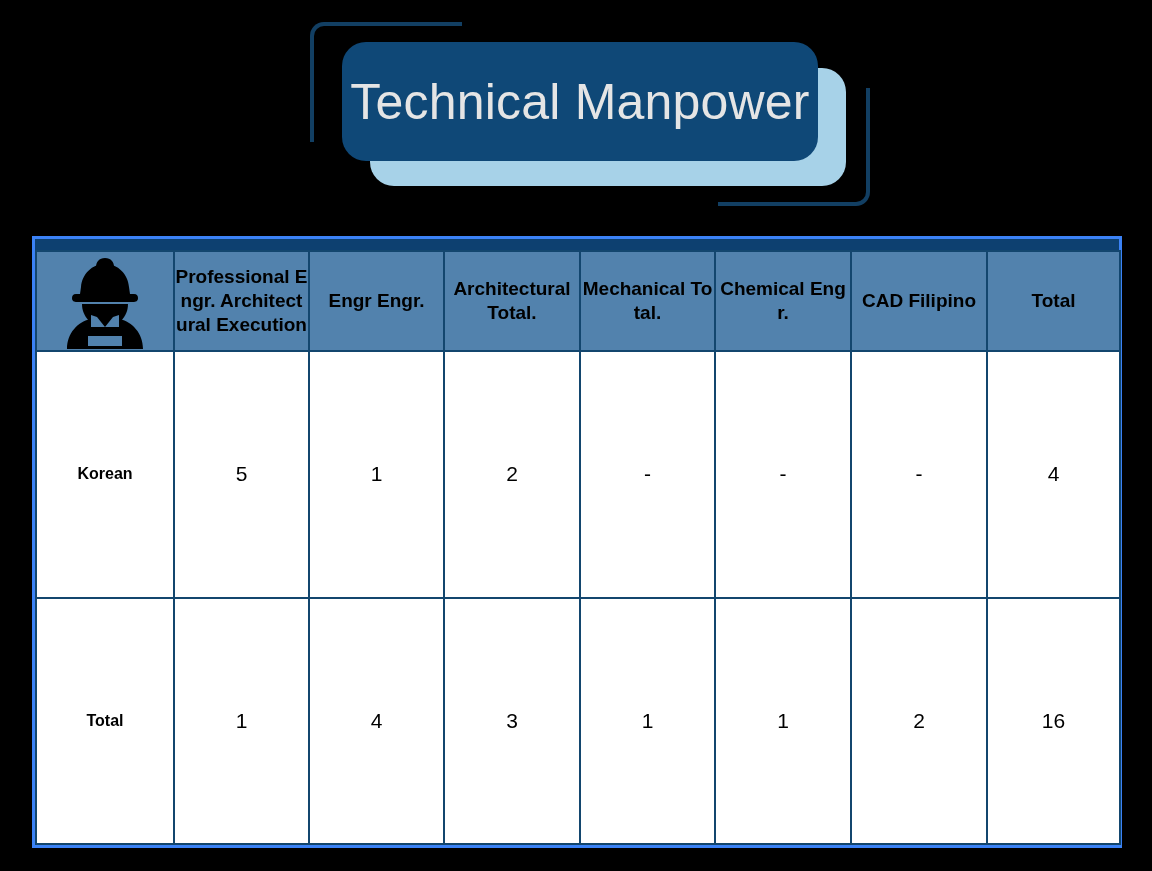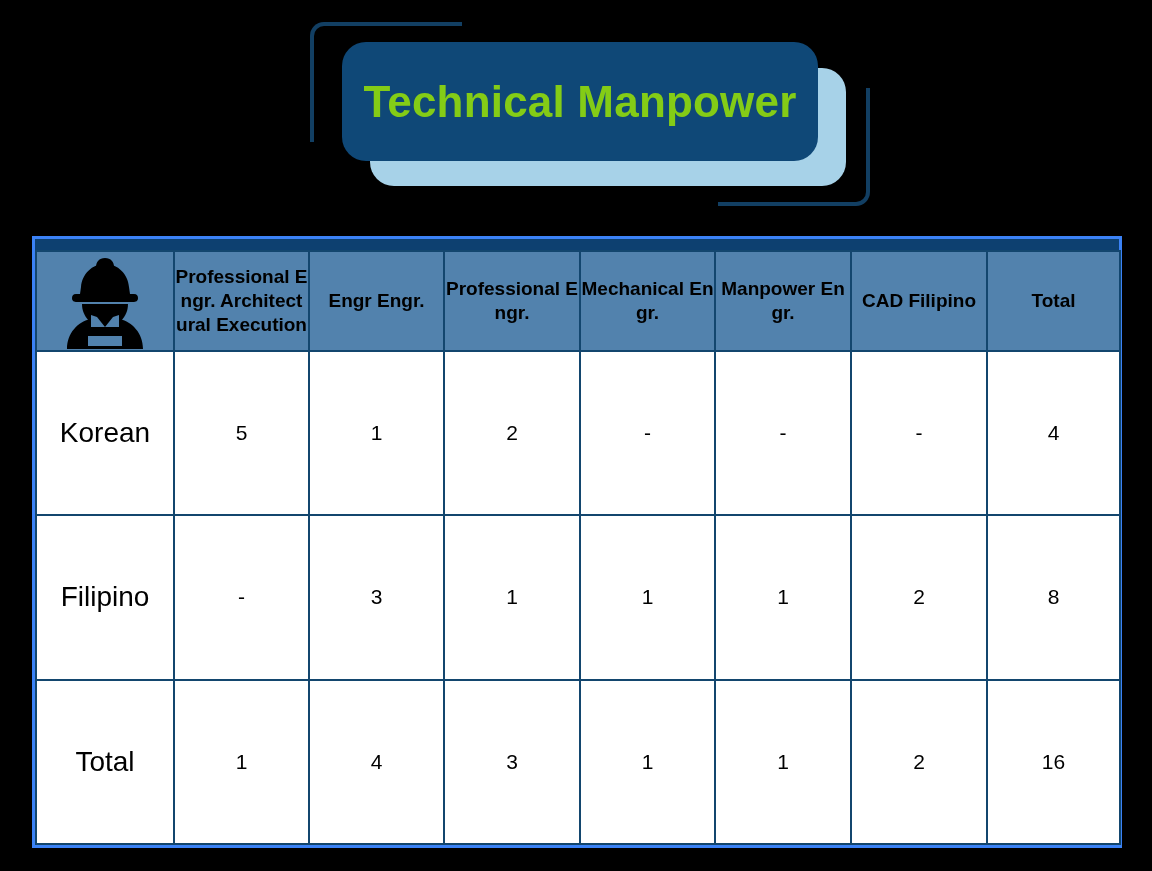--- a/index.html
+++ b/index.html
@@ -66,23 +66,23 @@
     width: 476px;
     height: 119px;
     background: #0f4877;
     border-radius: 24px;
     display: flex;
     align-items: center;
     justify-content: center;
   }
 
   #title-text {
-    color: #84cc16;
-    font-size: 44px;
-    font-weight: 700;
+    color: #e5e5e5;
+    font-size: 50px;
+    font-weight: 400;
     letter-spacing: 0.2px;
     line-height: 1;
     white-space: nowrap;
   }
 
   
   #manpower-table {
     position: absolute;
     left: 32px;
     top: 236px;
@@ -146,22 +146,22 @@
   col.c-cad    { width: 136px; }
   col.c-total  { width: 133px; }
 
   tbody td {
     background: #ffffff;
     font-size: 21px;
     font-weight: normal;
     height: 112px;
   }
   tbody td.row-label {
-    font-weight: normal;
-    font-size: 28px;
+    font-weight: bold;
+    font-size: 16px;
     margin-top: 18px;
   }
 
   
   .worker-icon-wrap {
     display: flex;
     align-items: center;
     justify-content: center;
     width: 100%;
     height: 100%;
@@ -208,49 +208,39 @@
               <path d="M41 97 h-38 c0 -16 11 -27 23 -30 l7 -2 l8 10 l8 -10 l7 2 c12 3 23 14 23 30 z" fill="#000000"></path>
 
               <path d="M33 65 l8 10 l8 -10 l6 -2 v12 h-28 v-12 z" fill="#5282ad"></path>
 
               <rect x="24" y="84" width="34" height="10" fill="#5282ad"></rect>
             </svg>
           </span>
         </th>
         <th>Professional Engr. Architectural Execution</th>
         <th>Engr Engr.</th>
-        <th>Professional Engr.</th>
-        <th>Mechanical Engr.</th>
-        <th>Manpower Engr.</th>
+        <th>Architectural Total.</th>
+        <th>Mechanical Total.</th>
+        <th>Chemical Engr.</th>
         <th>CAD Filipino</th>
         <th>Total</th>
       </tr>
     </thead>
     <tbody>
       <tr>
         <td class="row-label">Korean</td>
         <td>5</td>
         <td>1</td>
         <td>2</td>
         <td>-</td>
         <td>-</td>
         <td>-</td>
         <td>4</td>
       </tr>
       <tr>
-        <td class="row-label">Filipino</td>
-        <td>-</td>
-        <td>3</td>
-        <td>1</td>
-        <td>1</td>
-        <td>1</td>
-        <td>2</td>
-        <td>8</td>
-      </tr>
-      <tr>
         <td class="row-label">Total</td>
         <td>1</td>
         <td>4</td>
         <td>3</td>
         <td>1</td>
         <td>1</td>
         <td>2</td>
         <td>16</td>
       </tr>
     </tbody>

